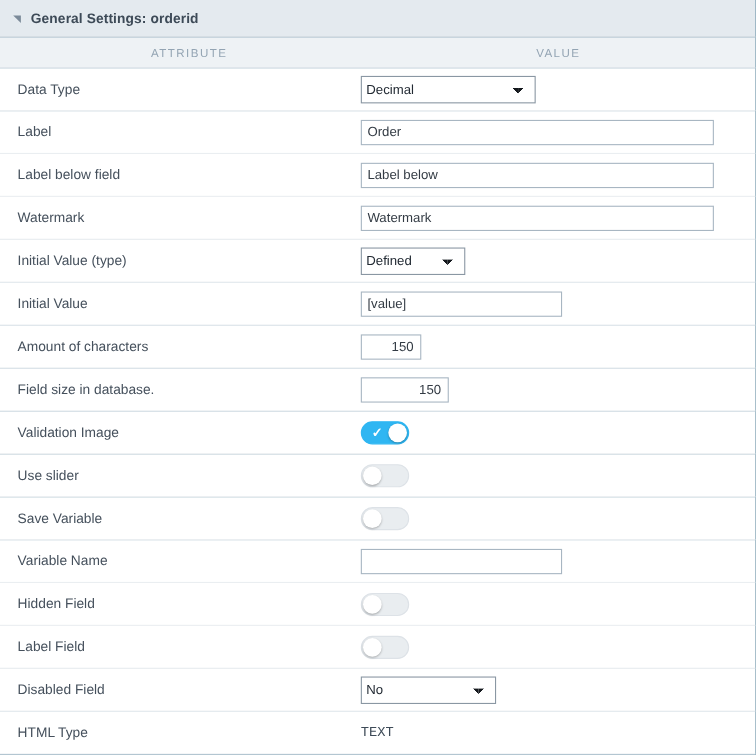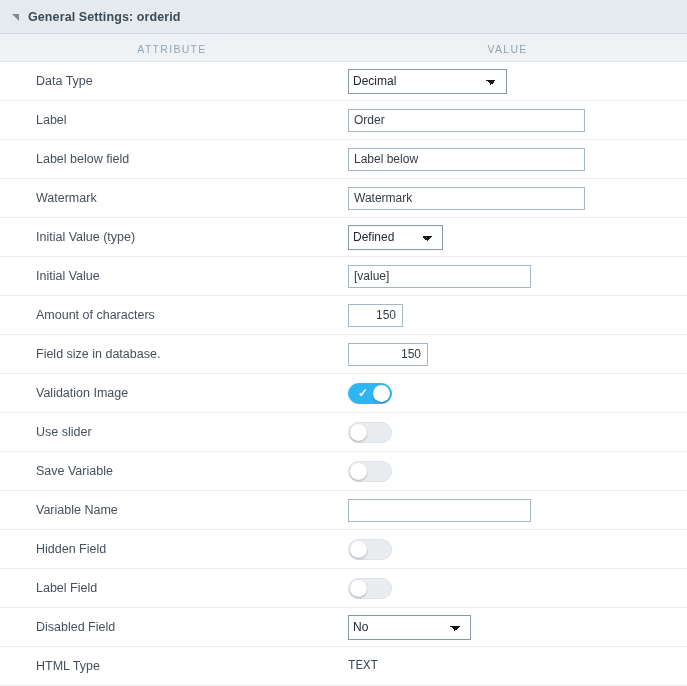--- a/index.html
+++ b/index.html
@@ -73,21 +73,20 @@
   }
 
   
   .row {
     height: 39px;
     border-bottom: 1px solid #eaeef1;
     display: flex;
     align-items: center;
     box-sizing: border-box;
     background: #fff;
-    padding-left: 20px;
   }
   .cell-attr {
     width: 328px;
     padding-left: 16px;
     box-sizing: border-box;
     font-size: 12.5px;
     color: #45505c;
   }
   .cell-val {
     flex: 1;
@@ -106,21 +105,21 @@
     height: 23px;
     border: 1px solid #a8b6c2;
     background: #fff;
     font-family: "Liberation Sans", sans-serif;
     font-size: 12px;
     color: #333b44;
     padding: 0 5px;
     outline: none;
     border-radius: 0;
   }
-  input.txt.wide   { width: 237px; }
+  input.txt.wide   { width: 321px; }
   input.txt.medium { width: 183px; }
   input.txt.num-sm { width: 55px;  text-align: right; padding-right: 6px; }
   input.txt.num-md { width: 80px;  text-align: right; padding-right: 6px; }
 
   select.sel {
     box-sizing: border-box;
     height: 25px;
     border: 1px solid #8a97a3;
     background: #fff;
     font-family: Liberation Sans, sans-serif;

